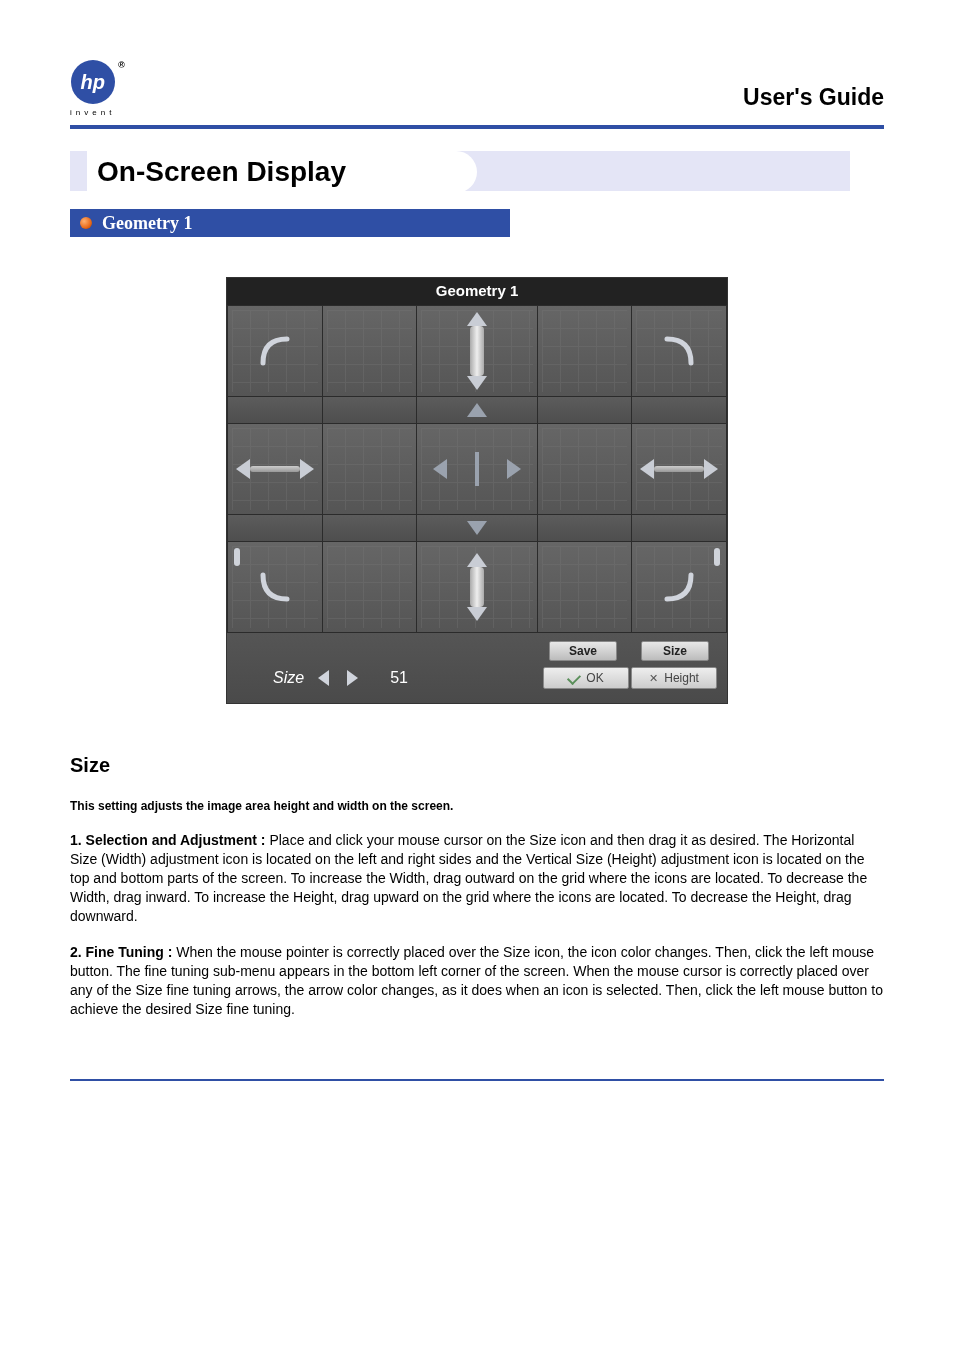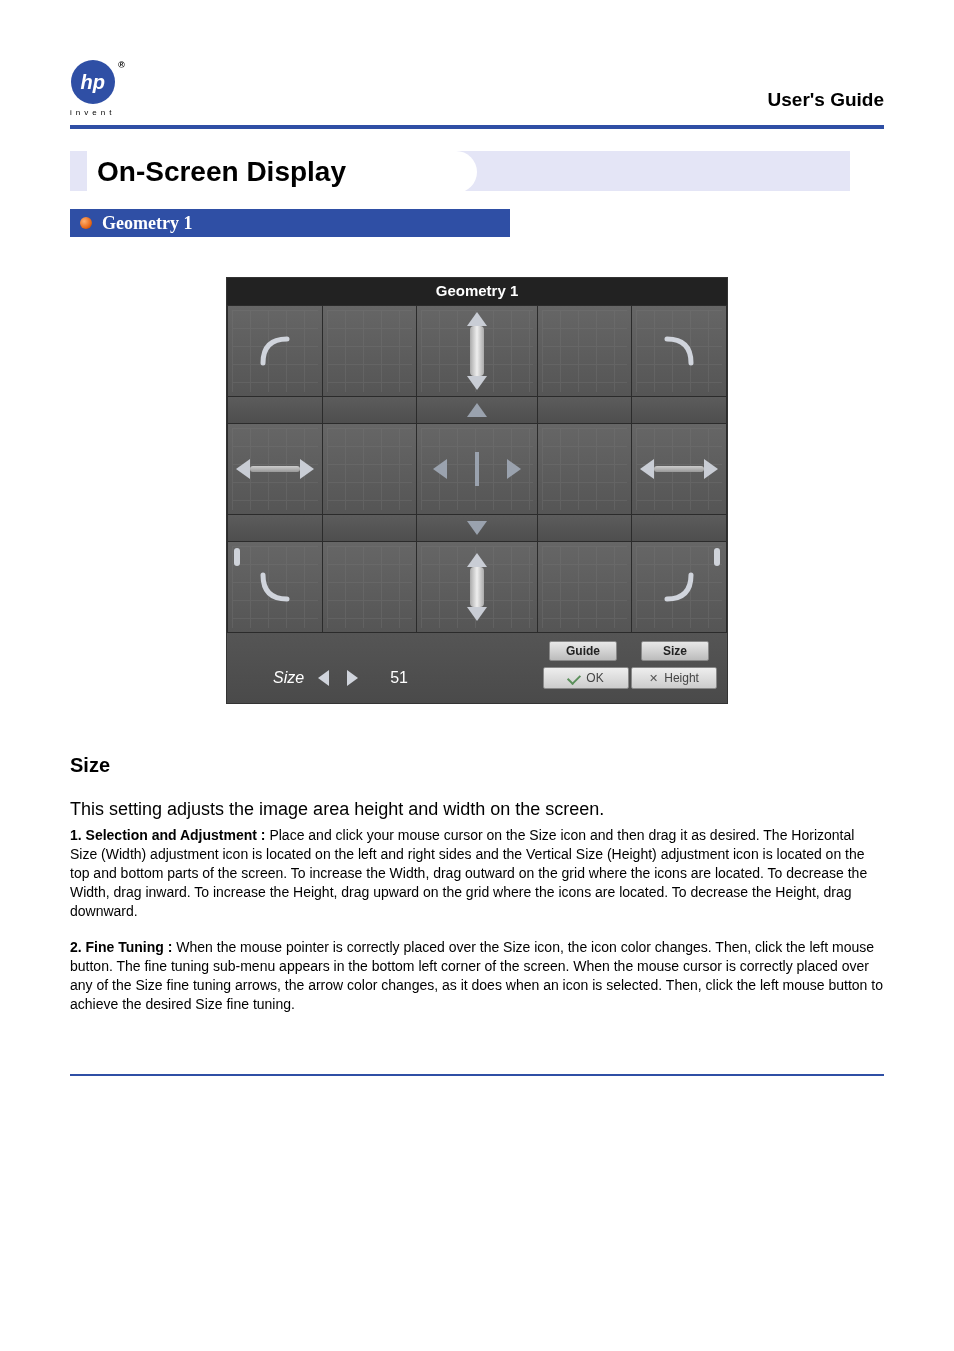--- a/index.html
+++ b/index.html
@@ -48,21 +48,21 @@
     color: #000;
   }
   .logo-text {
     font-size: 8px;
     letter-spacing: 4px;
     margin-top: 4px;
     color: #000;
   }
   .guide-title {
     font-weight: bold;
-    font-size: 19px;
+    font-size: 23px;
     text-align: right;
     padding-bottom: 6px;
   }
   .hr-thick {
     height: 4px;
     background: #2f4fa5;
     margin-bottom: 22px;
   }
   .banner {
     background: #e4e5f6;
@@ -267,23 +267,23 @@
     color: #555;
     font-size: 11px;
   }
 
   .section-h {
     font-size: 20px;
     font-weight: bold;
     margin-bottom: 22px;
   }
   .lead {
-    font-weight: normal;
-    font-size: 18px;
-    margin-bottom: 6px;
+    font-weight: bold;
+    font-size: 12px;
+    margin-bottom: 18px;
   }
   .para {
     font-size: 14px;
     line-height: 1.35;
     margin-bottom: 18px;
   }
   .para .b {
     font-weight: bold;
   }
 
@@ -423,21 +423,21 @@
             <div class="grid-bg"></div>
           <svg class="glyph" width="40" height="40">
               <path d="M8 32 Q32 32 32 8" stroke="#d0d4dc" stroke-width="5" fill="none" stroke-linecap="round"></path>
             </svg>
           <div style="position:absolute;right:6px;top:6px;width:6px;height:18px;background:#cfd3da;border-radius:3px;"></div>
         </div>
       </div>
 
       <div class="osd-bottom">
         <div class="save-reset-row">
-          <div class="osd-btn">Guide</div>
+          <div class="osd-btn">Save</div>
           <div class="osd-btn">Size</div>
         </div>
         <div class="tuning-row">
           <div class="tuning-left">
             <span>Size</span>
             <div class="tune-arrows">
               <div class="arrow-left" style="border-right-color:#d0d4dc;"></div>
               <div class="arrow-right" style="border-left-color:#d0d4dc;"></div>
             </div>
             <span class="tune-val">51</span>

